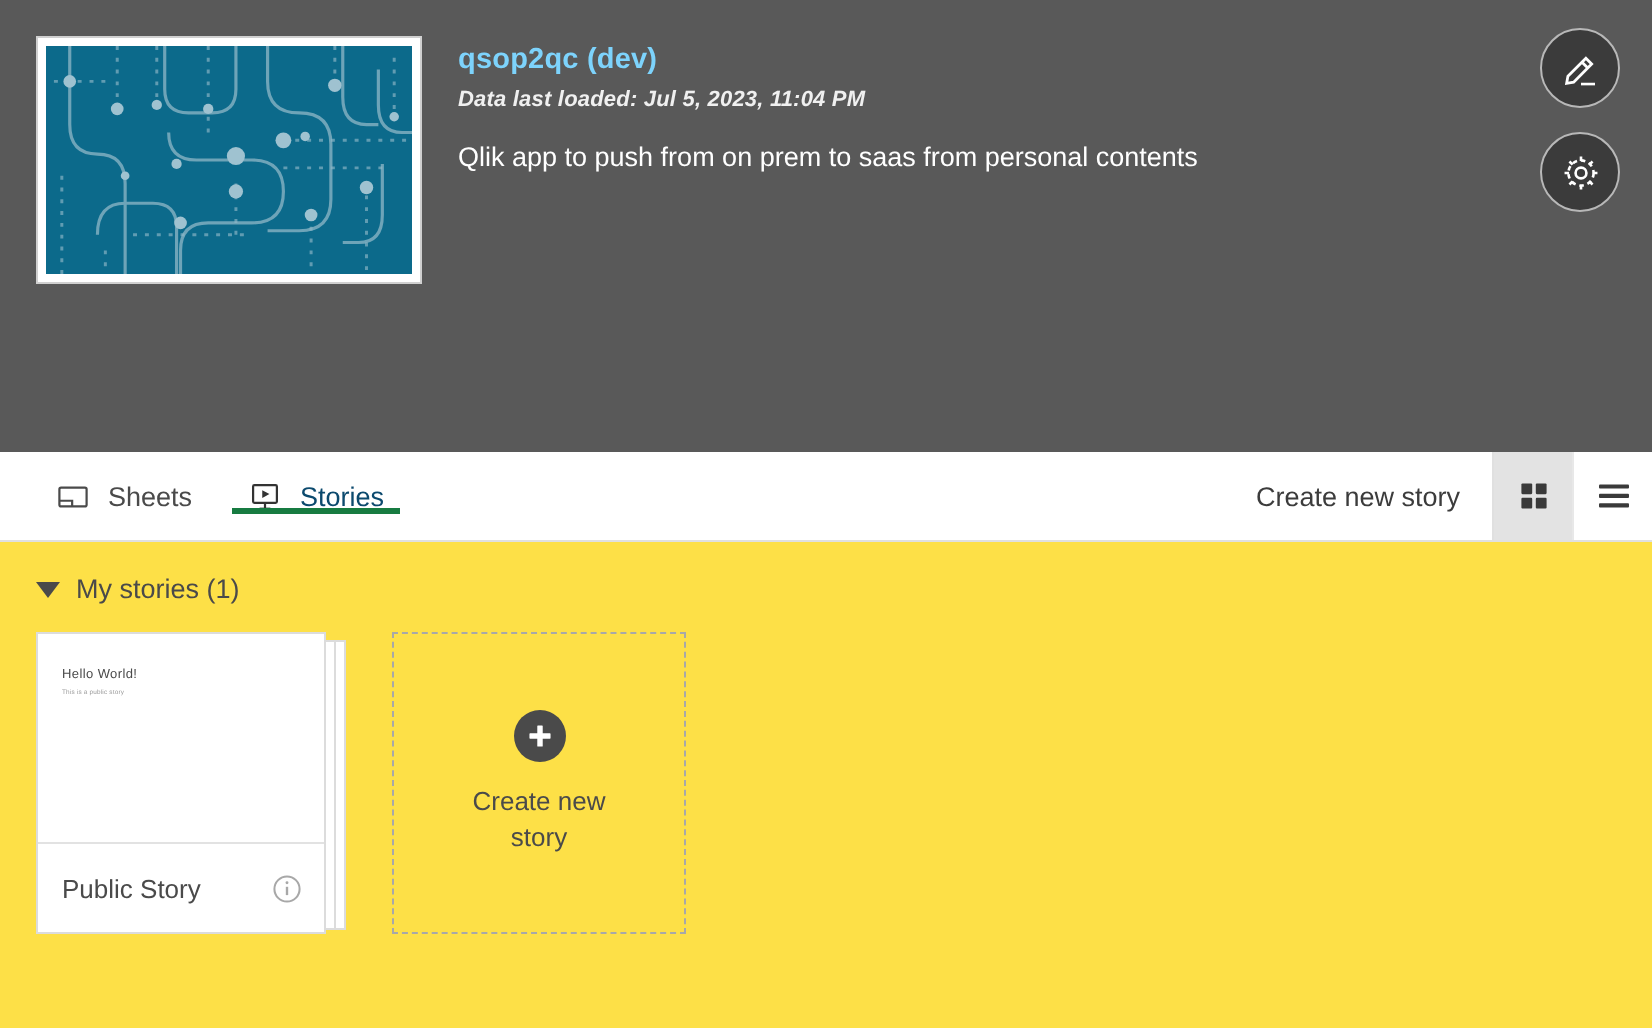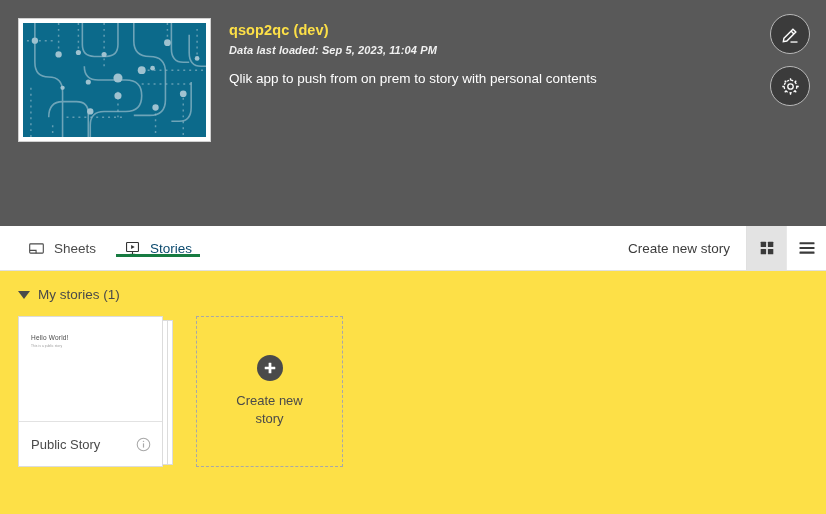--- a/index.html
+++ b/index.html
@@ -50,21 +50,21 @@
 
   .app-meta {
     position: absolute;
     left: 229px;
     top: 20px;
     right: 110px;
   }
   .app-title {
     font-size: 14.5px;
     font-weight: bold;
-    color: #fde047;
+    color: #7dd3fc;
     line-height: 20px;
     letter-spacing: 0.1px;
   }
   .app-reload {
     font-size: 11px;
     font-style: italic;
     font-weight: bold;
     color: #f0f0f0;
     line-height: 16px;
     margin-top: 2px;
@@ -358,22 +358,22 @@
             <circle cx="131" cy="46" r="2.4"></circle>
             <circle cx="176" cy="36" r="2.4"></circle>
             <circle cx="40" cy="66" r="2.2"></circle>
           </g>
         </svg>
       </div>
     </div>
 
     <div class="app-meta">
       <div class="app-title">qsop2qc (dev)</div>
-      <div class="app-reload">Data last loaded: Sep 5, 2023, 11:04 PM</div>
-      <div class="app-desc">Qlik app to push from on prem to story with personal contents</div>
+      <div class="app-reload">Data last loaded: Jul 5, 2023, 11:04 PM</div>
+      <div class="app-desc">Qlik app to push from on prem to saas from personal contents</div>
     </div>
 
     <div class="header-actions">
       <div class="round-btn">
         <svg width="21" height="21" viewBox="0 0 24 24" fill="none" stroke="#ffffff" stroke-width="1.6">
           <path d="M4.5 16.2 L14.8 5.9 L18.1 9.2 L7.8 19.5 L3.8 20.2 Z"></path>
           <path d="M12.6 8.1 L15.9 11.4"></path>
           <path d="M12 20.6 L20 20.6" stroke-width="1.5"></path>
         </svg>
       </div>

